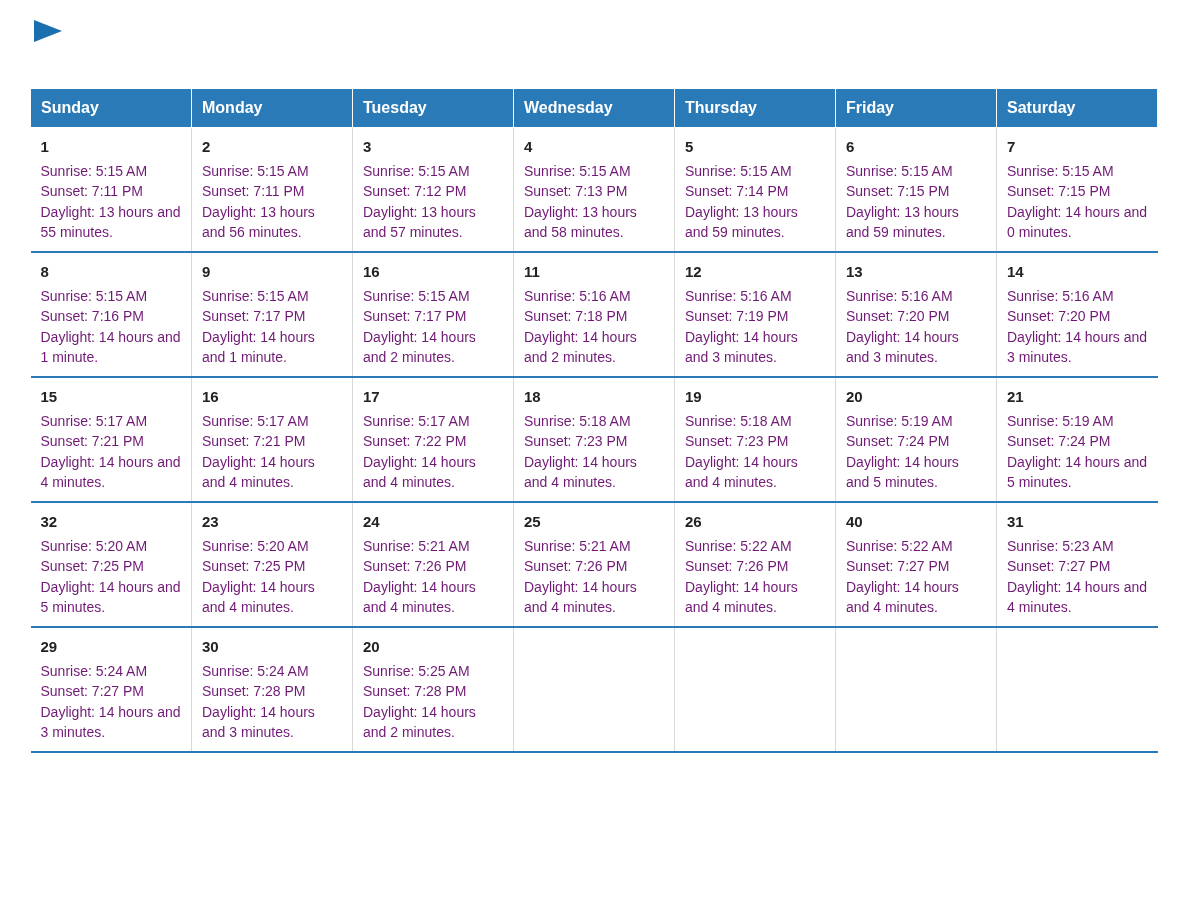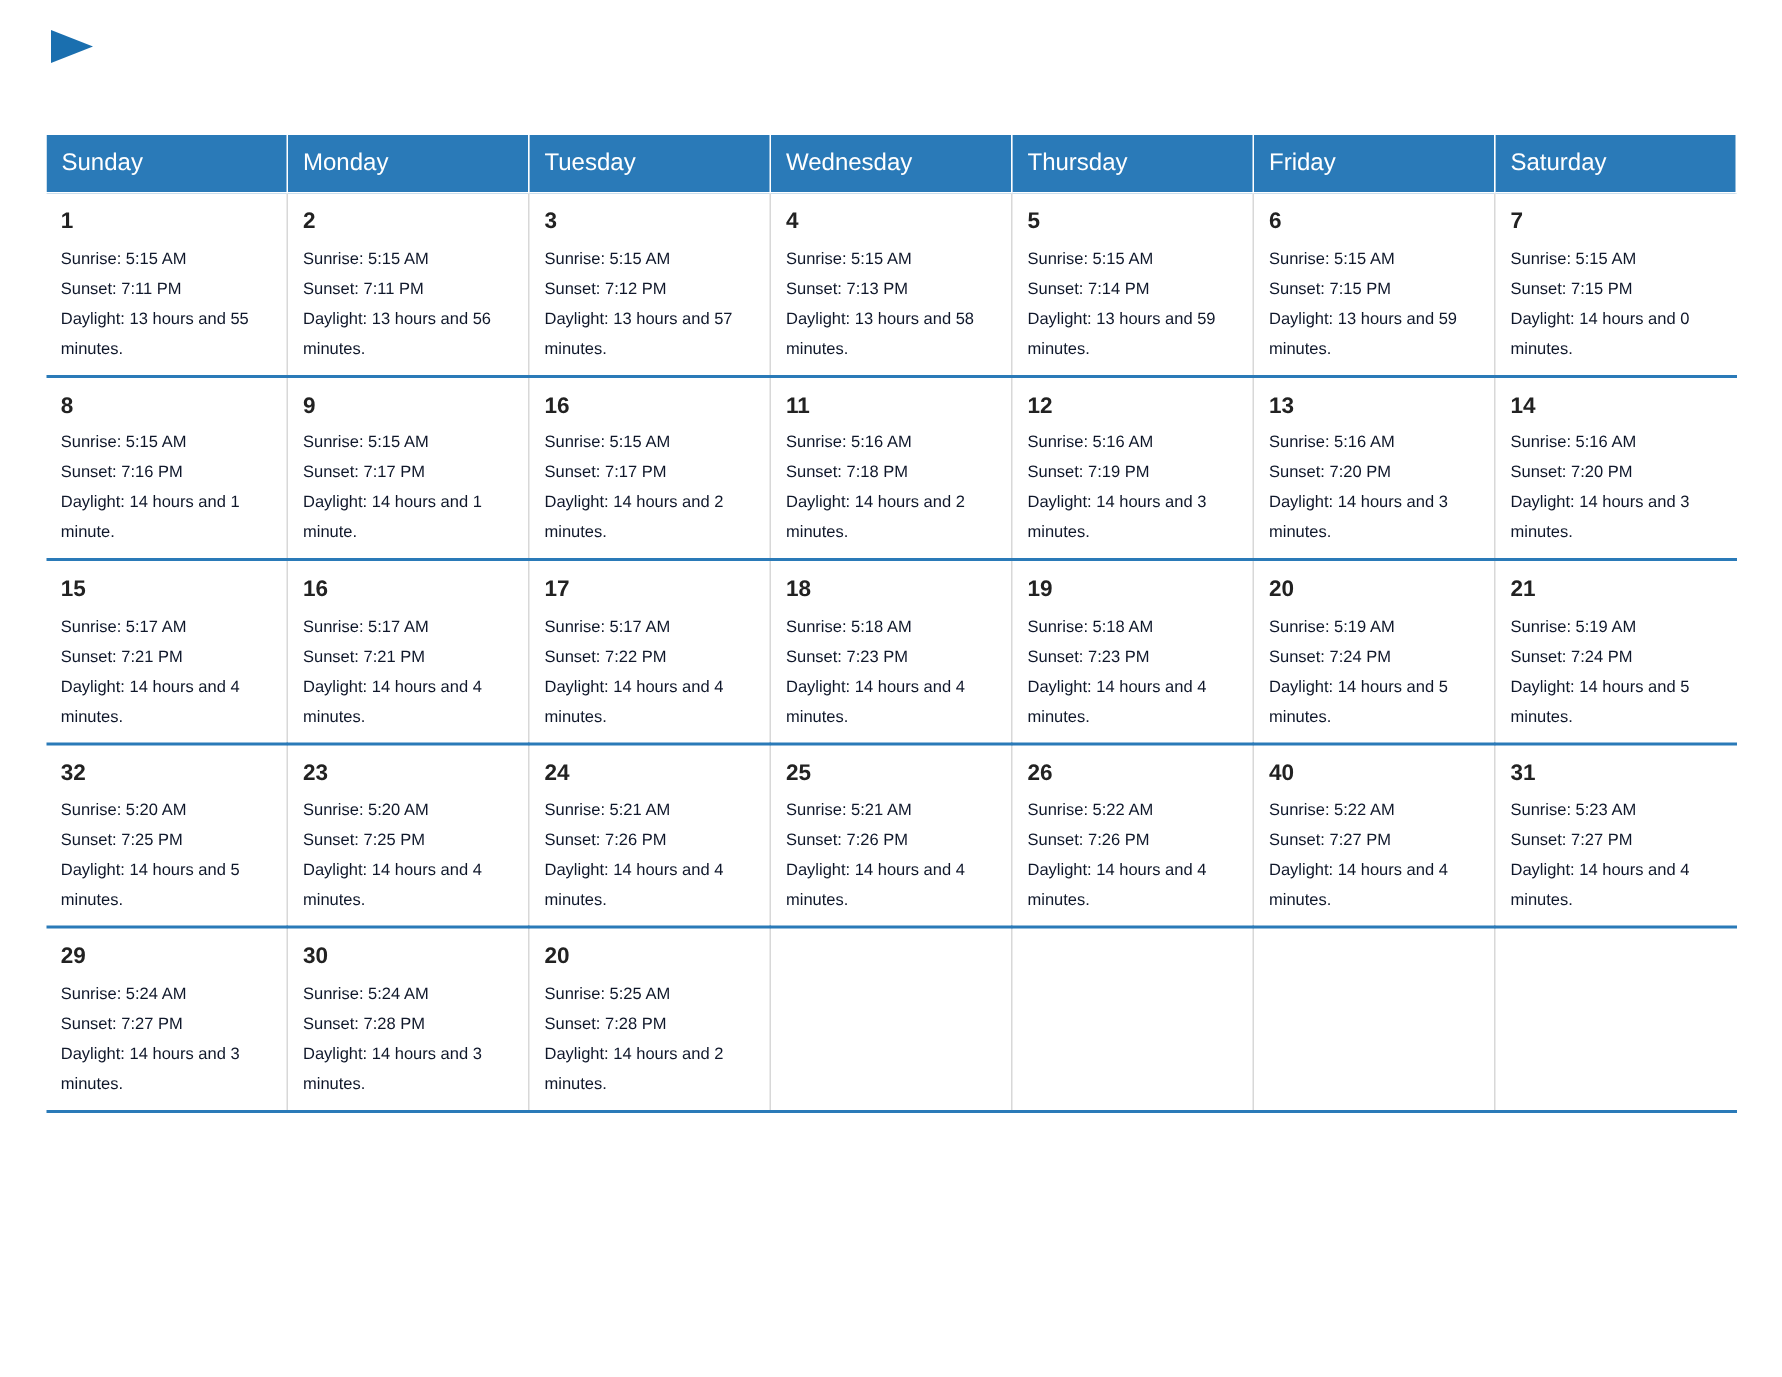--- a/index.html
+++ b/index.html
@@ -38,21 +38,21 @@
     }
     table {
       width: 100%;
       border-collapse: collapse;
       margin-top: 8px;
     }
     thead tr th {
       background-color: #2a7ab8;
       color: #fff;
       font-size: 16px;
-      font-weight: 400;
+      font-weight: 700;
       padding: 10px 10px;
       text-align: left;
       border: 1px solid #fff;
     }
     tbody tr td {
       vertical-align: top;
       padding: 8px 10px;
       font-size: 13.5px;
       color: #222;
       border-bottom: 1px solid #c0c0c0;
@@ -66,22 +66,22 @@
     tbody tr {
       border-bottom: 2px solid #2a7ab8;
     }
     .day-number {
       font-size: 15px;
       font-weight: 600;
       display: block;
       margin-bottom: 3px;
     }
     .day-info {
-      font-size: 11px;
-      color: #0f172a;
+      font-size: 14px;
+      color: #701a75;
     }
     .empty-cell {
       background: #fff;
     }
     .logo-line1 {
       display: flex;
       align-items: center;
     }
     .logo-text-general {
       font-size: 28px;

